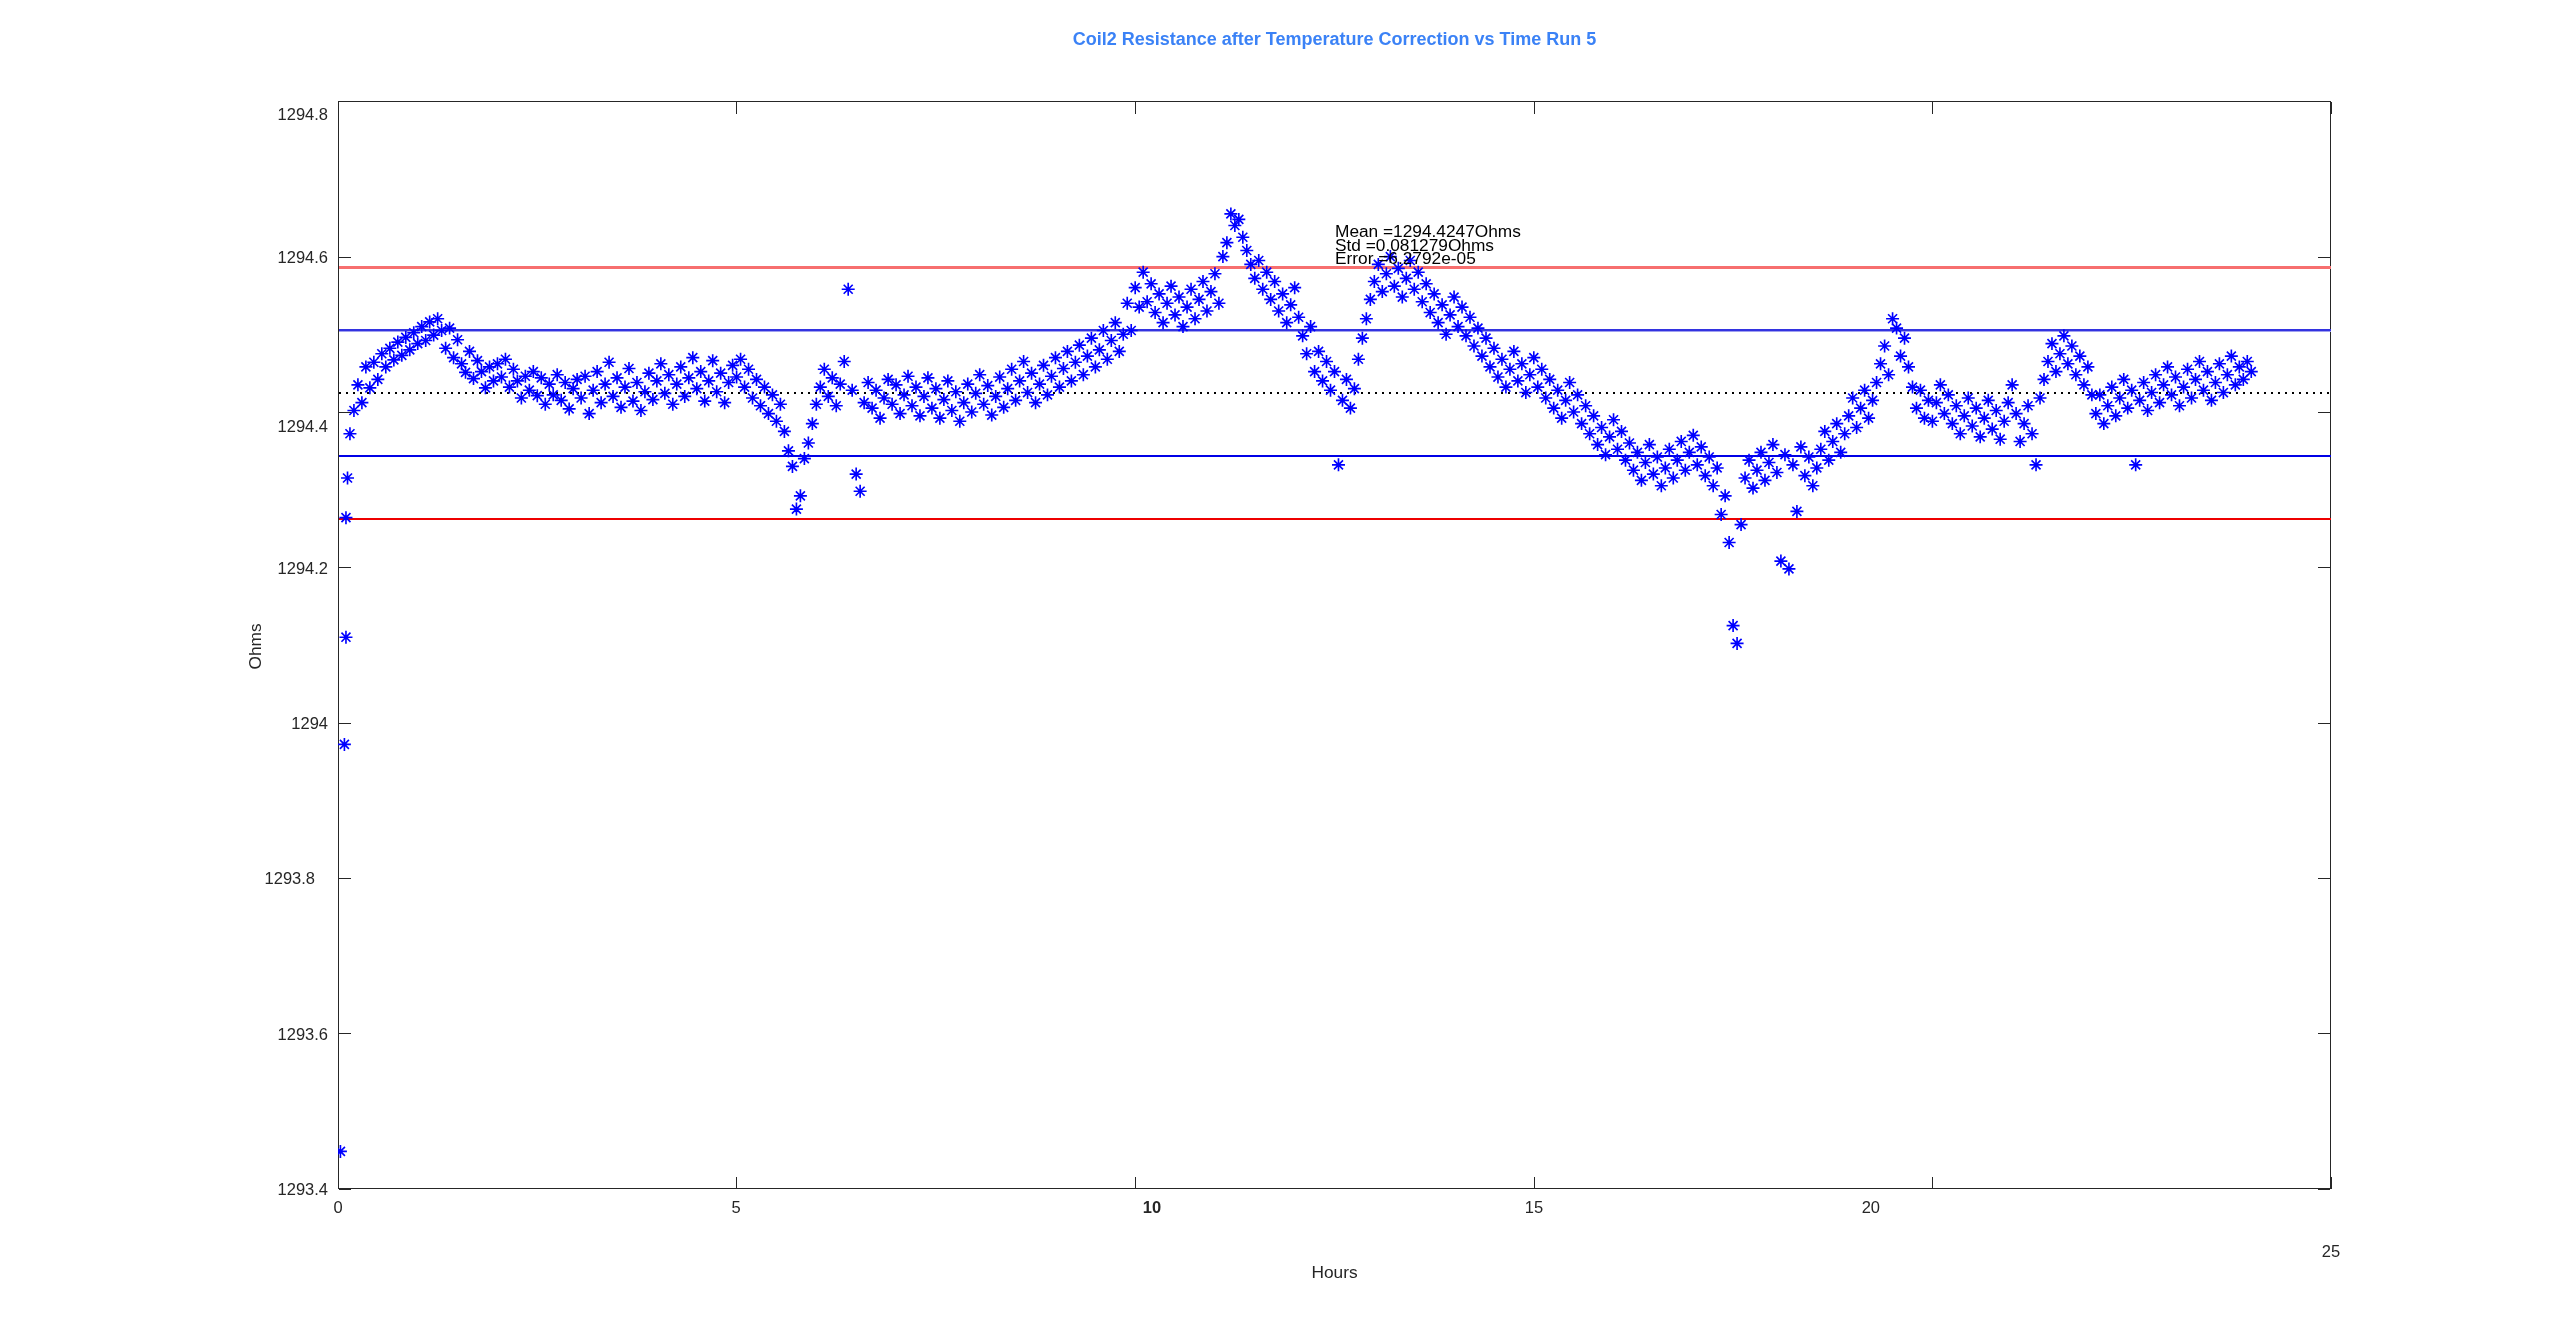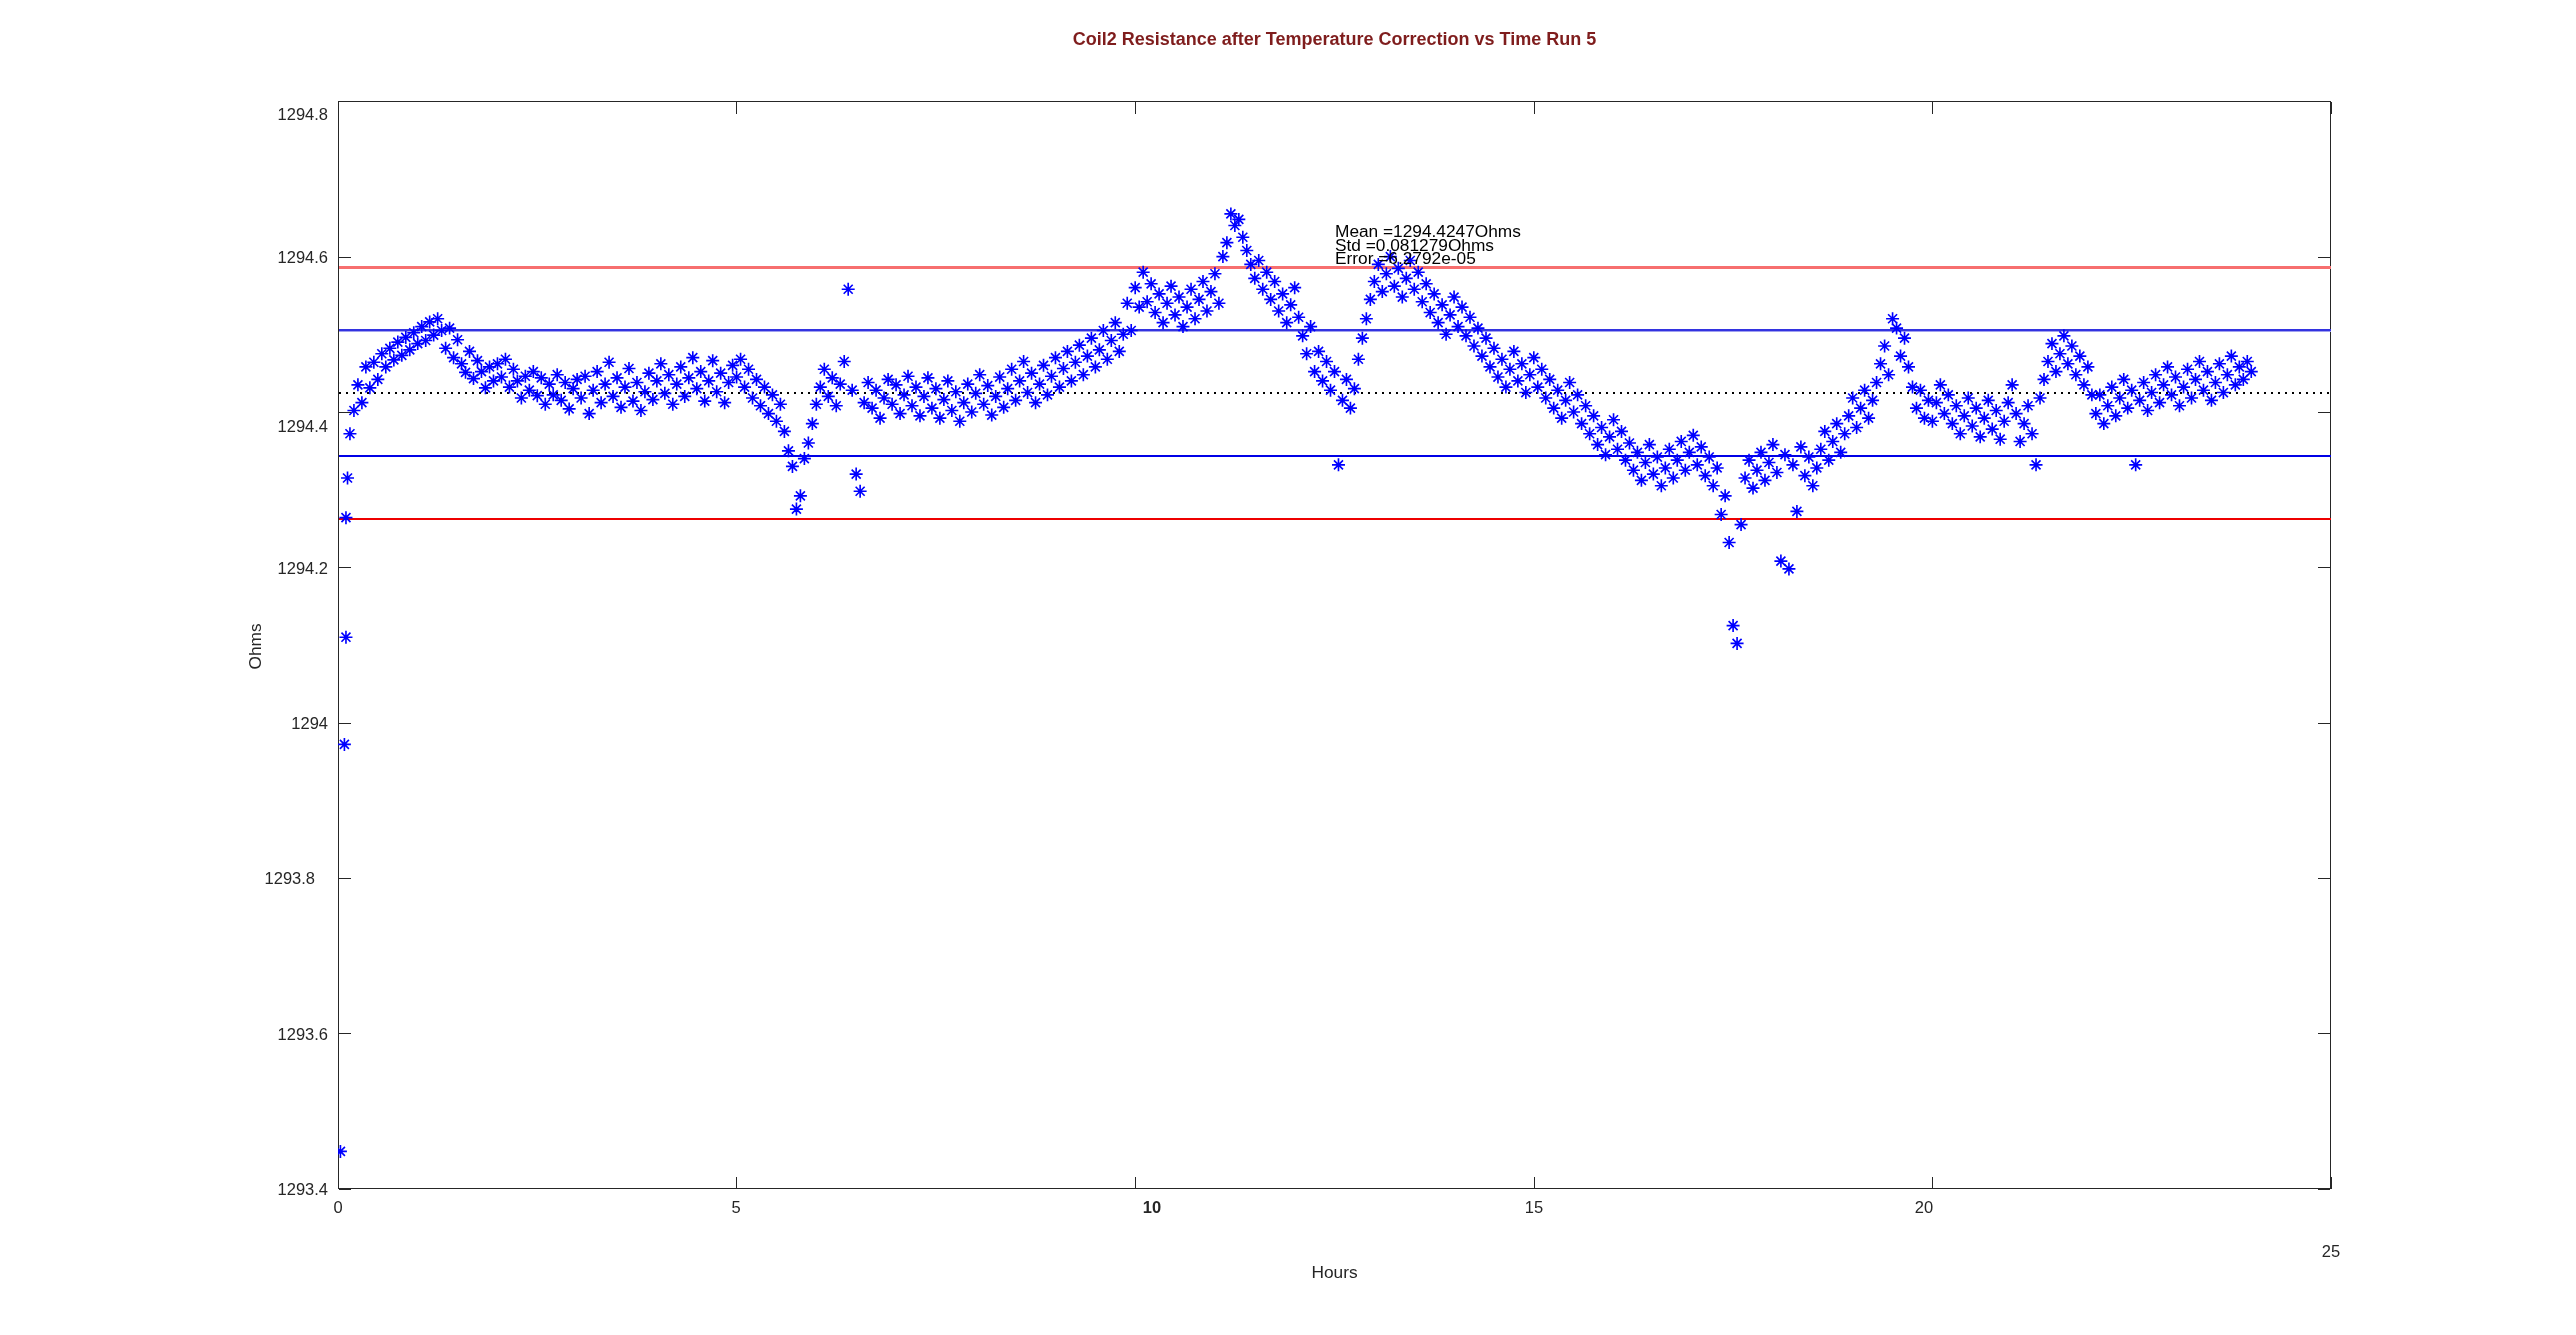--- a/index.html
+++ b/index.html
@@ -1,18 +1,18 @@
 <!DOCTYPE html>
 <html style="font-size:14px"><head>
 <meta charset="utf-8">
 <style>
   html,body{margin:0;padding:0;background:#ffffff;width:2576px;height:1335px;overflow:hidden;}
   body{font-family:"Liberation Sans", "DejaVu Sans", sans-serif;color:#262626;}
   #figure{position:relative;width:2576px;height:1335px;background:#ffffff;}
-  .title{position:absolute;left:338px;top:29px;width:1993px;text-align:center;font-size:18px;font-weight:bold;color:#7f1d1d;}
+  .title{position:absolute;left:338px;top:29px;width:1993px;text-align:center;font-size:18px;font-weight:bold;color:#3b82f6;}
   .plot-box{position:absolute;left:338px;top:101px;width:1993px;height:1088px;border:0.9px solid #262626;box-sizing:border-box;background:#fff;}
   .tick{position:absolute;background:#262626;}
   .xticklabel{position:absolute;width:104px;margin-left:-52px;text-align:center;font-size:16.5px;color:#262626;}
   .yticklabel{position:absolute;width:139px;text-align:right;font-size:16.5px;color:#262626;}
   .ylabel{position:absolute;font-size:17.3px;color:#262626;transform:rotate(-90deg);transform-origin:center center;}
   .xlabel{position:absolute;width:1993px;left:338px;text-align:center;font-size:17.3px;color:#262626;}
   .statline{position:absolute;left:339px;width:1992px;}
   .ann{position:absolute;font-size:17.3px;color:#000;white-space:nowrap;line-height:17.3px;}
   svg{position:absolute;left:338px;top:101px;}
 </style>
@@ -59,21 +59,21 @@
       <div class="tick" style="left:339px;top:257px;width:12px;height:0.9px"></div>
       <div class="tick" style="left:2318px;top:257px;width:12px;height:0.9px"></div>
       <div class="tick" style="left:339px;top:101px;width:12px;height:0.9px"></div>
       <div class="tick" style="left:2318px;top:101px;width:12px;height:0.9px"></div>
     </div>
   <div id="xticklabels">
       <div class="xticklabel" style="left:338px;top:1198px;">0</div>
       <div class="xticklabel" style="left:736px;top:1198px;">5</div>
       <div class="xticklabel" style="left:1152px;top:1198px;font-weight:bold;">10</div>
       <div class="xticklabel" style="left:1534px;top:1198px;">15</div>
-      <div class="xticklabel" style="left:1924px;top:1198px;">20</div>
+      <div class="xticklabel" style="left:1828px;top:1198px;text-align:right;">20</div>
       <div class="xticklabel" style="left:2331px;top:1198px;margin-top:44px;">25</div>
     </div>
   <div id="yticklabels">
       <div class="yticklabel" style="left:189px;top:1180px;">1293.4</div>
       <div class="yticklabel" style="left:189px;top:1025px;">1293.6</div>
       <div class="yticklabel" style="left:176px;top:869px;">1293.8</div>
       <div class="yticklabel" style="left:189px;top:714px;">1294</div>
       <div class="yticklabel" style="left:189px;top:559px;">1294.2</div>
       <div class="yticklabel" style="left:189px;top:417px;">1294.4</div>
       <div class="yticklabel" style="left:189px;top:248px;">1294.6</div>

